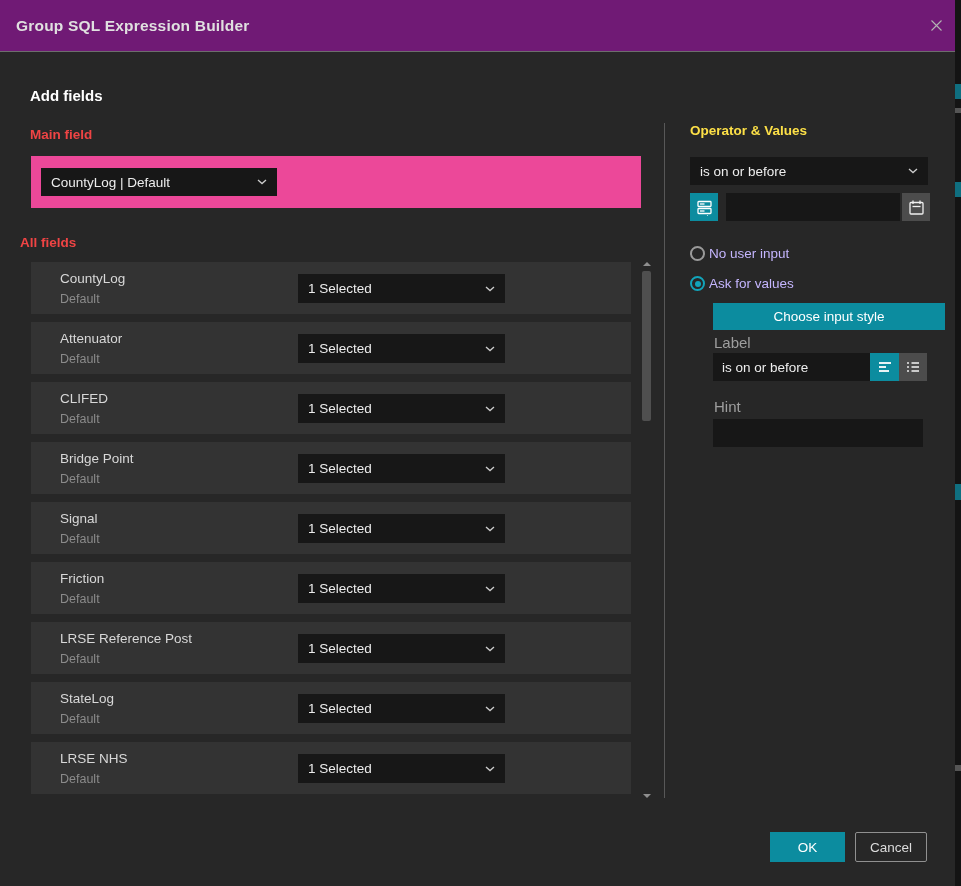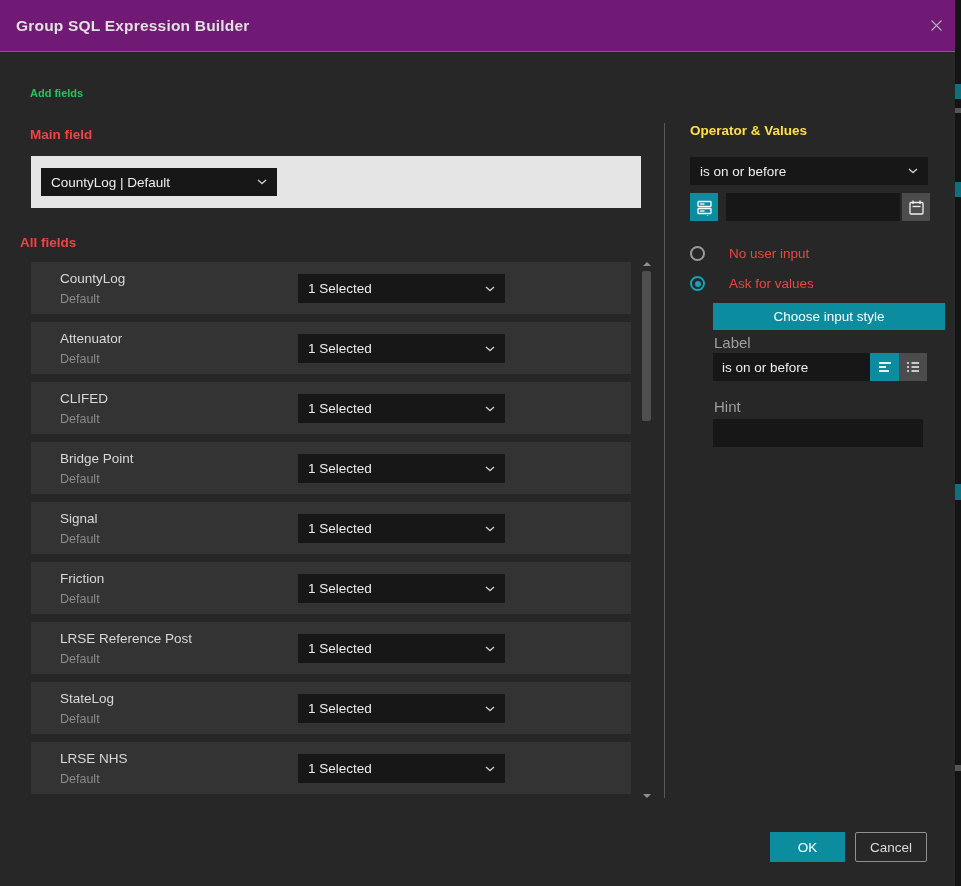--- a/index.html
+++ b/index.html
@@ -8,27 +8,27 @@
     background:#272727; font-family:"Liberation Sans", sans-serif;
     -webkit-font-smoothing:antialiased;
   }
   
   .titlebar { position:absolute; left:0; top:0; width:955px; height:51px; background:#701a75; border-bottom:1px solid #6d6d6d; }
   .title { position:absolute; left:16px; top:0; line-height:51px; font-size:15.5px; font-weight:bold; color:#e0e0e0; letter-spacing:.2px; }
   .close-btn { position:absolute; left:926px; top:15px; width:21px; height:21px; display:flex; align-items:center; justify-content:center; cursor:pointer; }
 
   
   .sec { position:absolute; font-weight:bold; font-size:13.5px; color:#ef4444; }
-  .sec.add { left:30px; top:87px; font-size:11px; color:#22c55e; }
+  .sec.add { left:30px; top:87px; font-size:15px; color:#ffffff; }
   .sec.mainf { left:30px; top:127px; }
   .sec.allf { left:20px; top:235px;text-align:right; }
   .sec.opv { left:690px; top:123px; color:#fde047; }
 
   
-  .card { position:absolute; background:#e5e5e5; }
+  .card { position:absolute; background:#ec4899; }
   .main-card { left:31px; top:156px; width:610px; height:52px; }
   .row { position:absolute; left:31px; width:600px; height:52px; background:#333333; }
   .row .name { position:absolute; left:29px; top:9px; font-size:13.5px; color:#d8d8d8; }
   .row .sub  { position:absolute; left:29px; top:30px; font-size:12.5px; color:#8b8b8b; }
 
   
   .dd { position:absolute; box-sizing:border-box; background:#171717; display:flex; align-items:center;
         padding:0 10px; color:#ededed; font-size:13.5px; cursor:pointer; }
   .dd .lbl { white-space:nowrap; overflow:hidden; }
   .dd .chev { margin-left:auto; display:flex; }
@@ -48,21 +48,21 @@
 
   
   .icon-btn { position:absolute; box-sizing:border-box; display:flex; align-items:center; justify-content:center; cursor:pointer; }
   .teal-bg { background:#0c8c9f; }
   .gray-bg { background:#4c4c4c; }
 
   .radio-row { position:absolute; left:690px; display:flex; align-items:center; cursor:pointer; }
   .radio { width:15px; height:15px; border-radius:50%; border:2px solid #9a9a9a; box-sizing:border-box; position:relative; flex:0 0 auto; }
   .radio.sel { border-color:#12a4ba; }
   .radio.sel::after { content:""; position:absolute; left:2.5px; top:2.5px; width:6px; height:6px; border-radius:50%; background:#12a4ba; }
-  .radio-row .rlabel { margin-left:24px; font-size:13.5px; color:#ef4444; }
+  .radio-row .rlabel { margin-left:4px; font-size:13.5px; color:#c4b5fd; }
 
   .btn { position:absolute; box-sizing:border-box; display:flex; align-items:center; justify-content:center;
          font-size:13.5px; cursor:pointer; font-family:"Liberation Sans",sans-serif; }
   .btn-choose { left:713px; top:303px; width:232px; height:27px; background:#0c8c9f; color:#ffffff;text-align:right; }
   .cap { position:absolute; font-size:15px; color:#9e9e9e; }
   .cap.label-cap { left:714px; top:334px; }
   .cap.hint-cap  { left:714px; top:398px; }
 
   
   .btn-ok { left:770px; top:832px; width:75px; height:30px; background:#0c8c9f; color:#ffffff; border-radius:0; }

